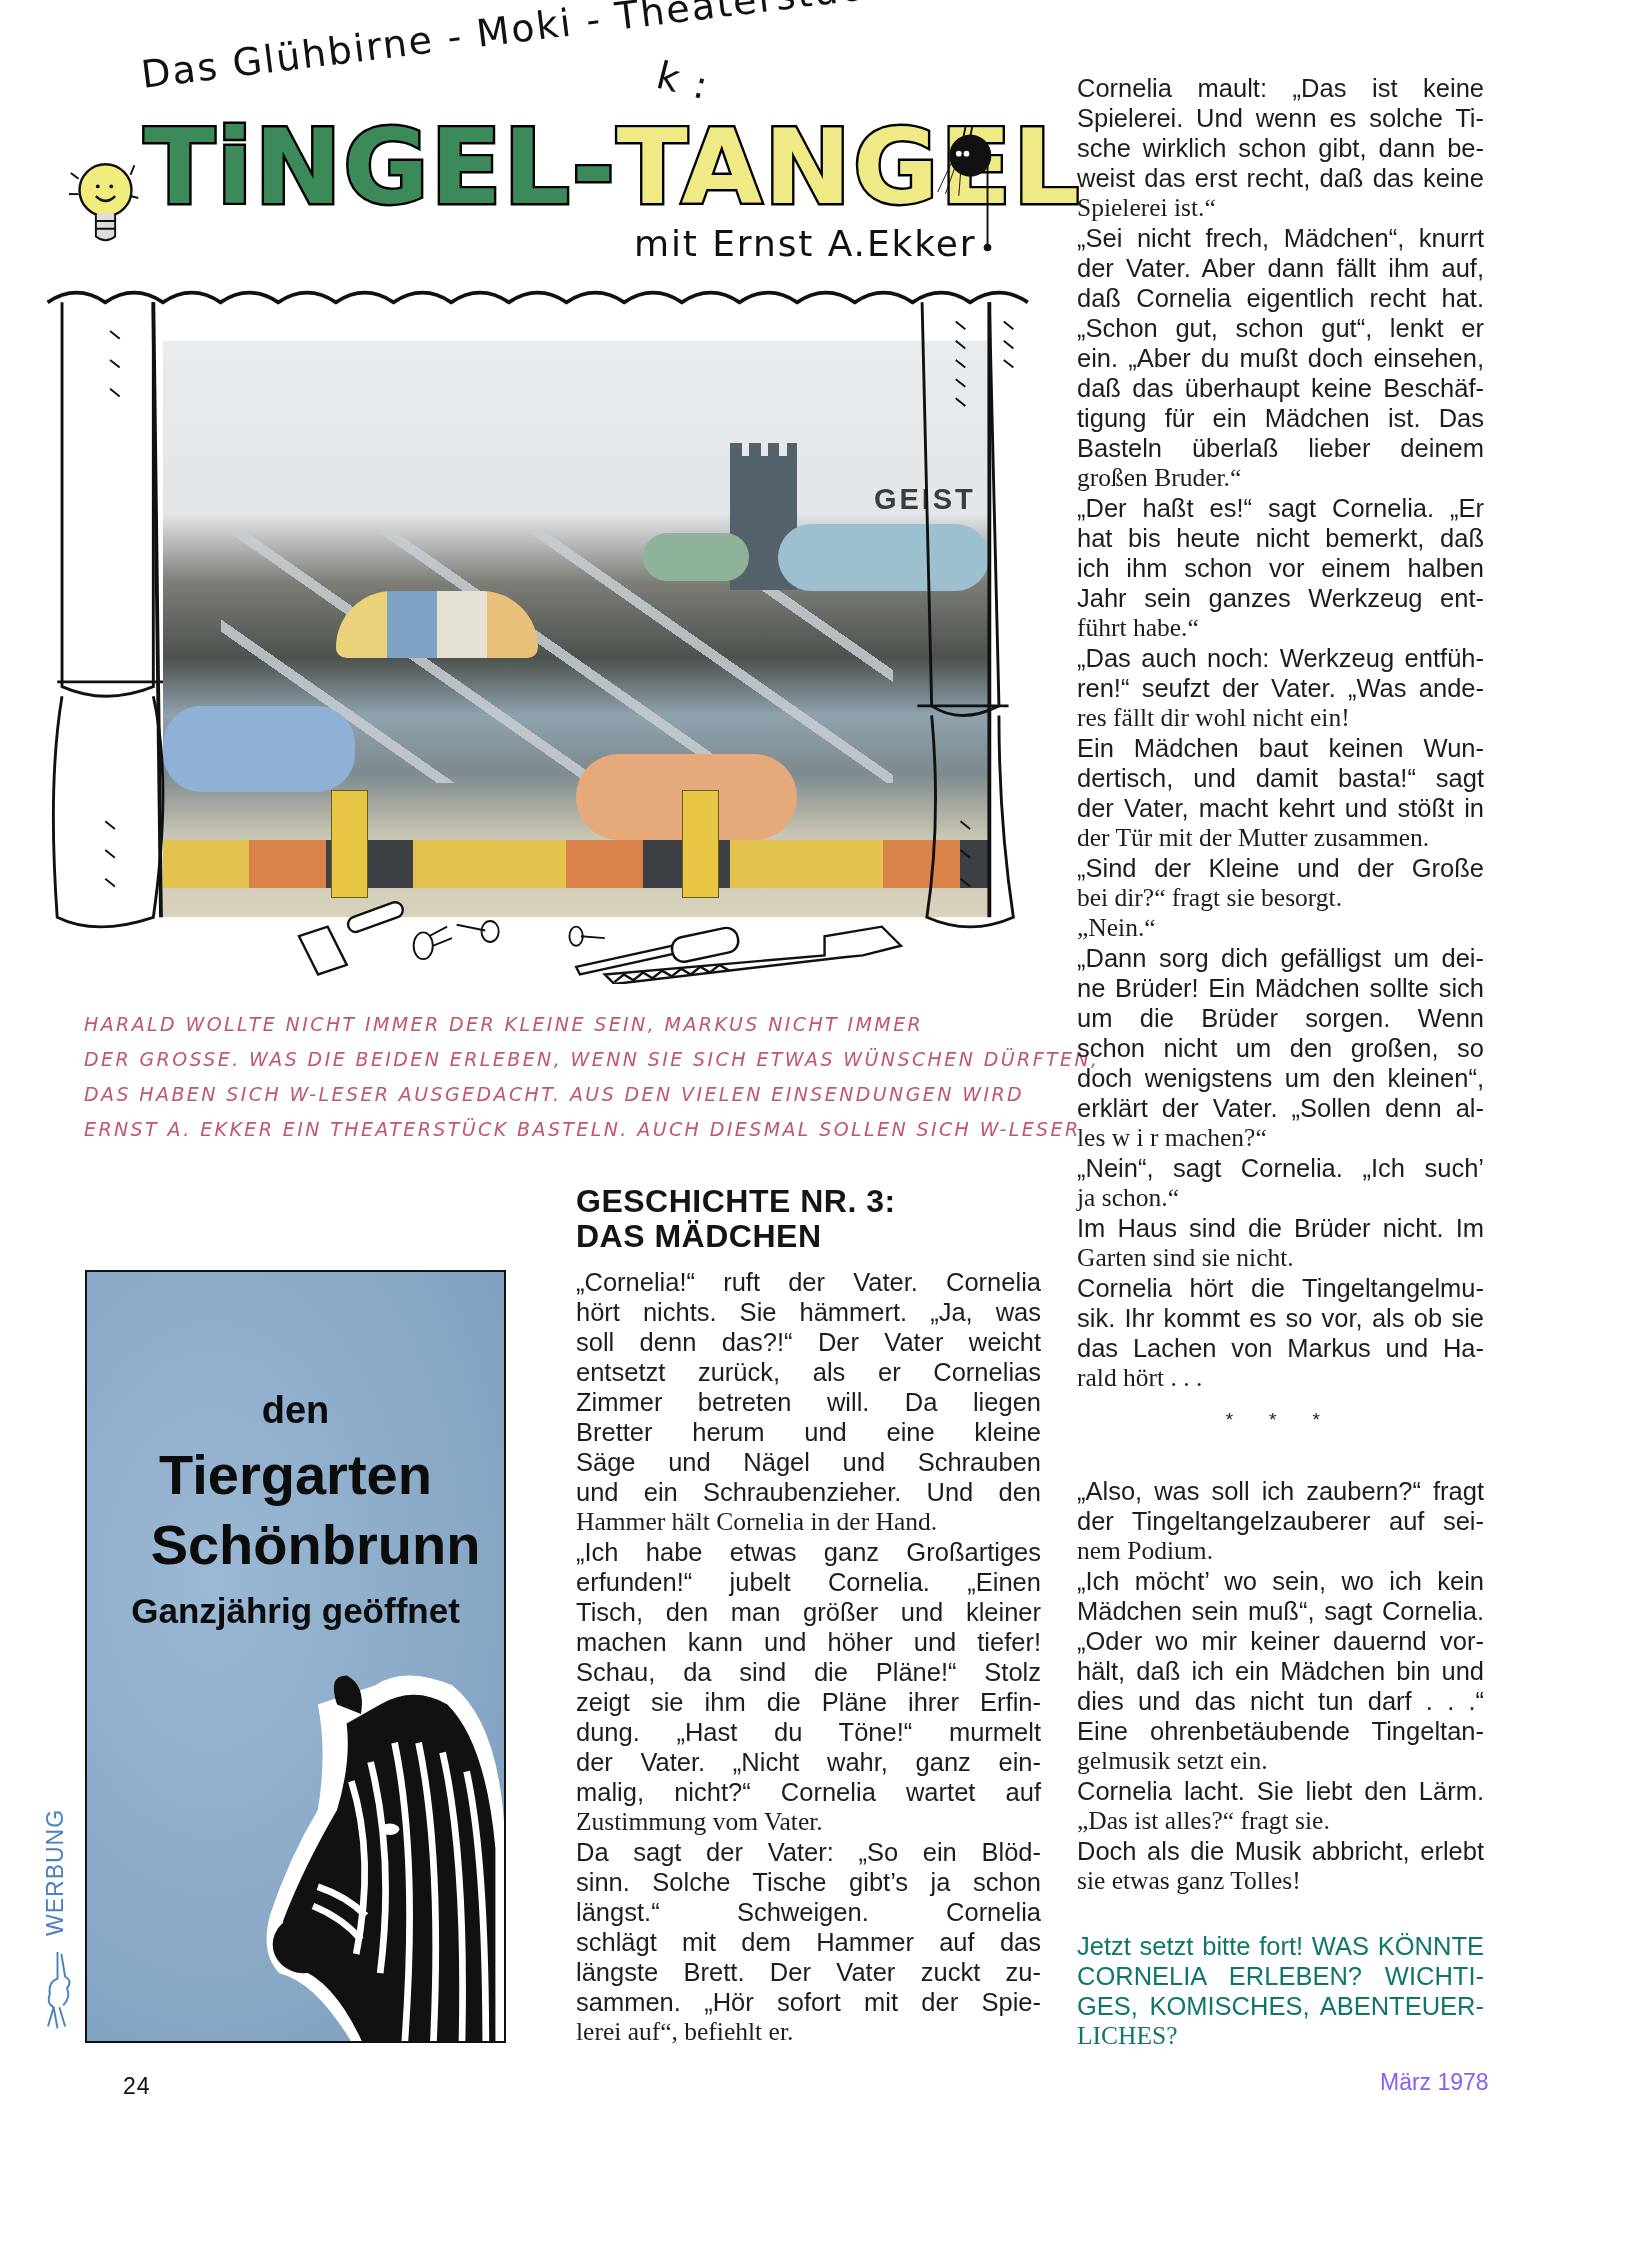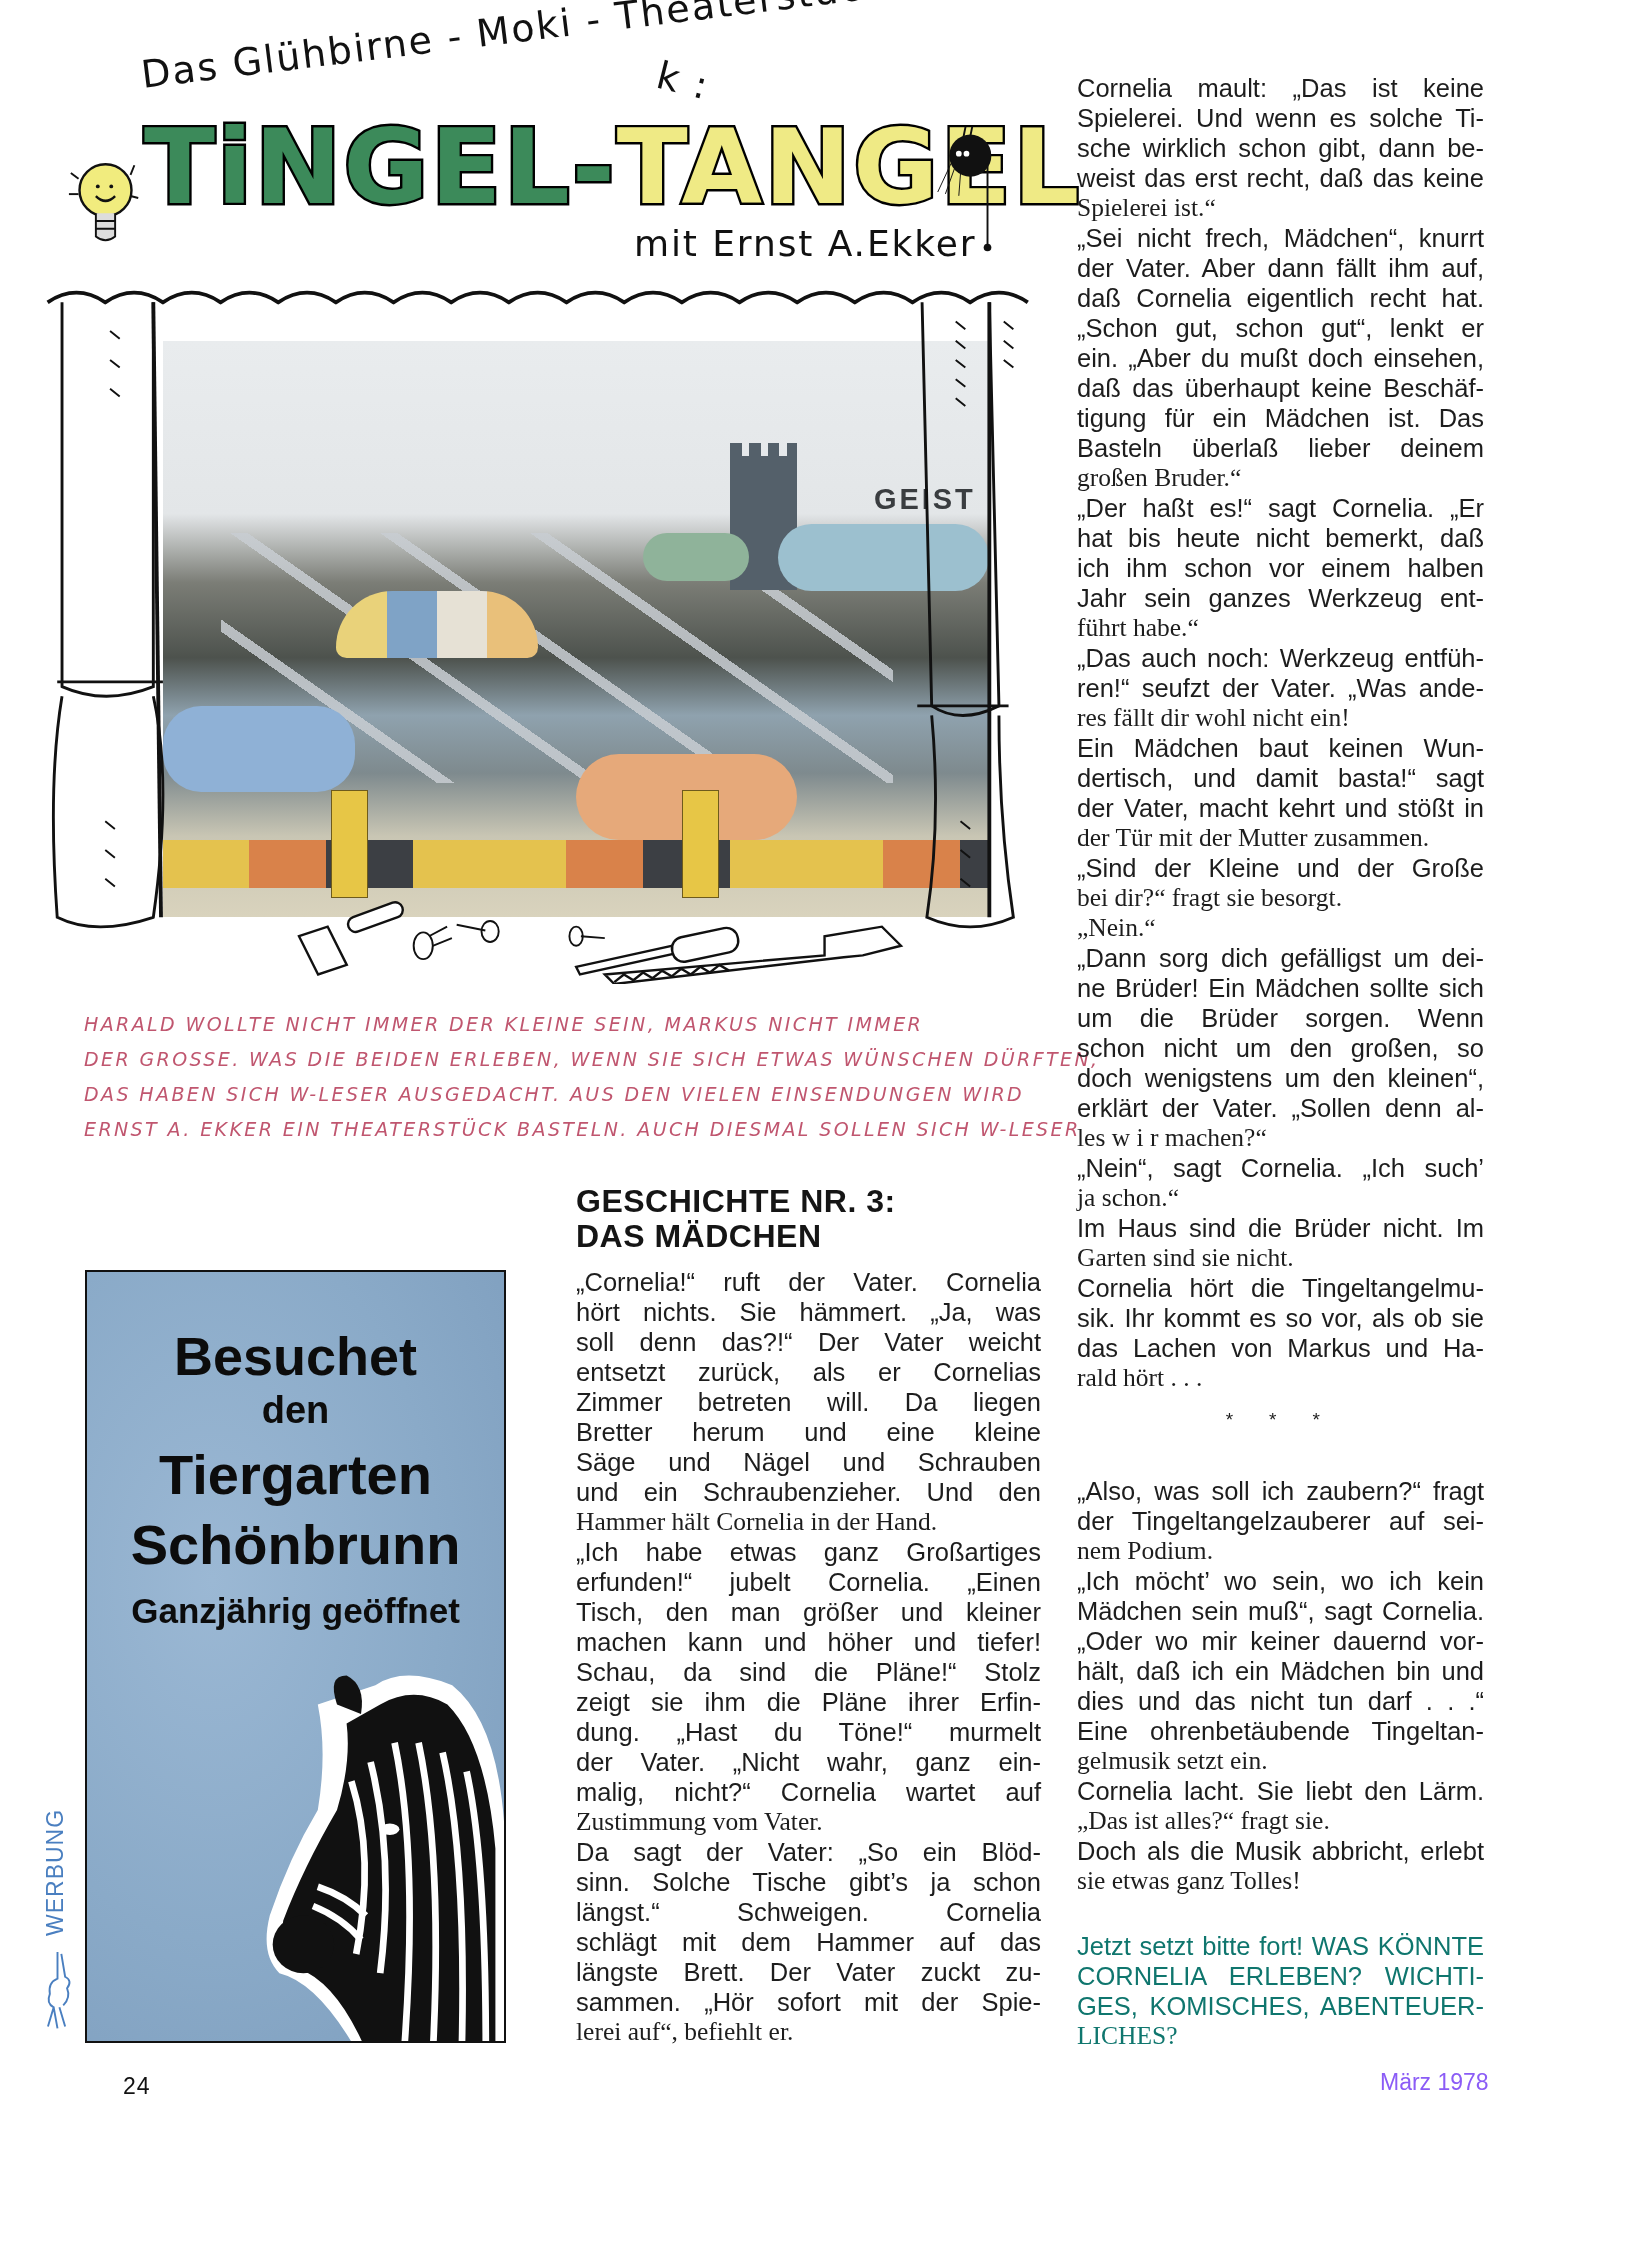--- a/index.html
+++ b/index.html
@@ -47,21 +47,21 @@
   #caption div { white-space:nowrap; }
 
   
   #ad { left:85px; top:1270px; width:417px; height:769px; border:2.9px solid #111;
         background:radial-gradient(ellipse at 30% 40%, #9bb8d4 0%, #8aaac8 55%, #7d9dbd 100%); overflow:hidden; }
   #ad .ad-line { position:absolute; left:0; width:100%; text-align:center; color:#0c0c0c; font-weight:bold;
                  font-family:"Liberation Sans", sans-serif; white-space:nowrap; }
   #ad-l1 { top:53px; font-size:54px; }
   #ad-l2 { top:117px; font-size:38px; }
   #ad-l3 { top:170px; font-size:56px; }
-  #ad-l4 { top:240px; font-size:56px; }
+  #ad-l4 { top:240px; font-size:56px;padding-left:20px; }
   #ad-l5 { top:319px; font-size:35px; }
   #zebra { position:absolute; left:173px; top:394px; width:250px; height:384px; }
   #werbung { left:38px; top:1816px; width:86px; height:29px; color:#4a7fc0; font-size:23px; letter-spacing:1px;
              transform:rotate(-90deg); transform-origin:left top; white-space:nowrap; }
   #werbung-wrap { left:42px; top:1936px; }
   #hand-icon { left:40px; top:1950px; width:35px; height:86px; }
 
   
   .col { font-family:"Liberation Sans", sans-serif; font-size:25.5px; line-height:30px; color:#1d1d1d;
          text-align:justify; }
@@ -177,21 +177,20 @@
 </div>
 
 <div class="abs" id="caption">
   <div>HARALD WOLLTE NICHT IMMER DER KLEINE SEIN, MARKUS NICHT IMMER</div>
   <div>DER GROSSE. WAS DIE BEIDEN ERLEBEN, WENN SIE SICH ETWAS WÜNSCHEN DÜRFTEN,</div>
   <div>DAS HABEN SICH W-LESER AUSGEDACHT. AUS DEN VIELEN EINSENDUNGEN WIRD</div>
   <div>ERNST A. EKKER EIN THEATERSTÜCK BASTELN. AUCH DIESMAL SOLLEN SICH W-LESER</div>
 </div>
 
 <div class="abs" id="ad">
-  <div class="ad-line" id="ad-l1">Besuchet</div>
   <div class="ad-line" id="ad-l2">den</div>
   <div class="ad-line" id="ad-l3">Tiergarten</div>
   <div class="ad-line" id="ad-l4">Schönbrunn</div>
   <div class="ad-line" id="ad-l5">Ganzjährig geöffnet</div>
   <svg id="zebra" viewBox="0 0 260 400">
     <path d="M120 20 Q150 0 200 20 Q250 60 255 180 L255 400 L100 400 Q60 330 20 320 Q0 300 10 260 Q30 200 60 150 Q70 90 60 40 Q90 30 120 20 Z" fill="#ffffff"></path>
     <path d="M125 40 Q160 20 195 40 Q235 80 245 190 L245 400 L110 400 Q80 330 40 315 Q18 300 24 265 Q45 210 80 150 Q95 100 90 60 Z" fill="#111"></path>
     <g stroke="#fff" stroke-width="7" fill="none">
       <path d="M95 120 Q120 200 100 300"></path>
         <path d="M115 100 Q140 200 125 320"></path>

